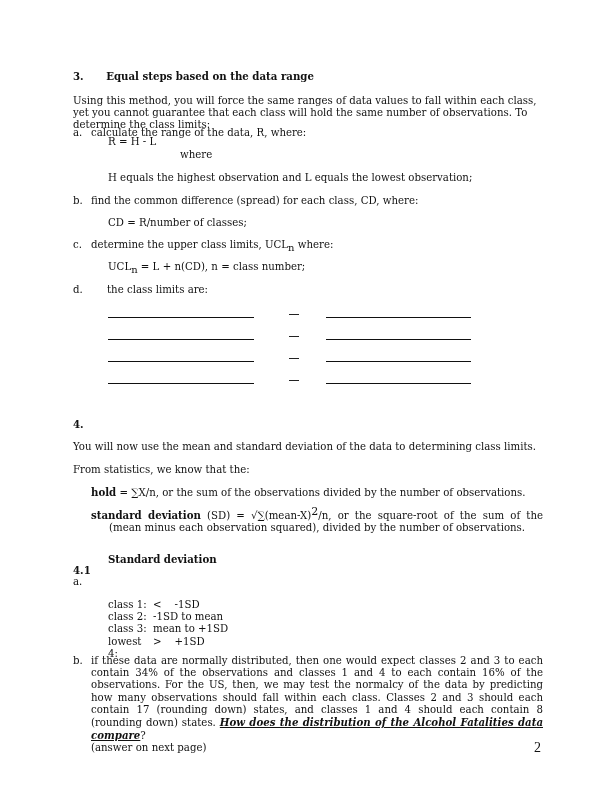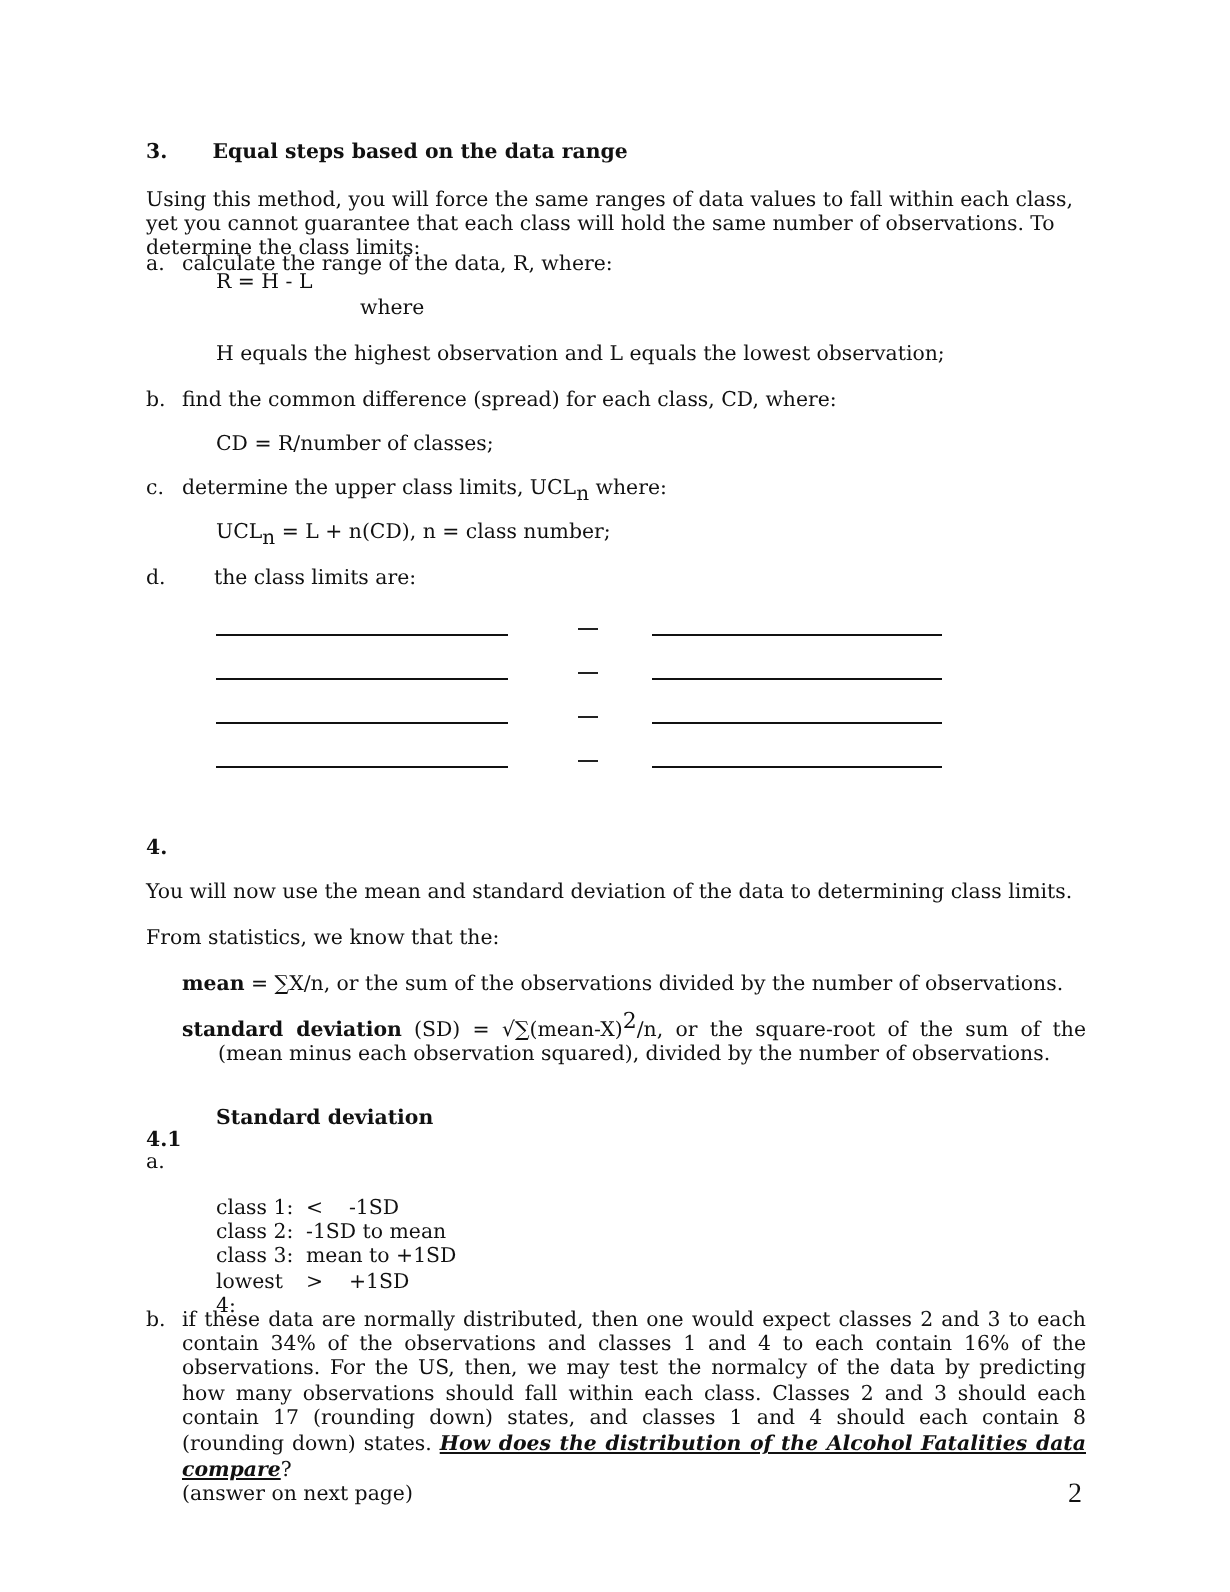--- a/index.html
+++ b/index.html
@@ -69,21 +69,21 @@
     <div class="rule" style="left:108px; top:383px; width:146px;"></div>
     <div class="dash" style="left:289px; top:380px;"></div>
     <div class="rule" style="left:326px; top:383px; width:145px;"></div>
   </div>
 
   <div class="abs heading" style="left:73px; top:418px;">4.</div>
 
   <div class="abs" style="left:73px; top:441px;">You will now use the mean and standard deviation of the data to determining class limits.</div>
   <div class="abs" style="left:73px; top:464px;">From statistics, we know that the:</div>
 
-  <div class="abs" style="left:91px; top:486px;"><span class="bold">mean</span><span> = ∑X/n, or the sum of the observations divided by the number of observations.</span></div>
+  <div class="abs" style="left:91px; top:486px;"><span class="bold">hold</span><span> = ∑X/n, or the sum of the observations divided by the number of observations.</span></div>
 
   <div class="abs justify" style="left:91px; top:509px; width:452px; text-indent:0; padding-left:18px; margin-left:-18px;">
     <div style="text-indent:-18px; padding-left:18px;"><span class="bold">standard deviation</span><span> (SD) = √∑(mean-X)</span><sup class="two">2</sup><span>/n, or the square-root of the sum of the (mean minus each observation squared), divided by the number of observations.</span></div>
   </div>
 
   <div class="abs heading" style="left:73px; top:553px;margin-top:11px;">4.1</div>
   <div class="abs heading" style="left:108px; top:553px;">Standard deviation</div>
 
   <div class="abs" style="left:73px; top:576px;">a.</div>
 

